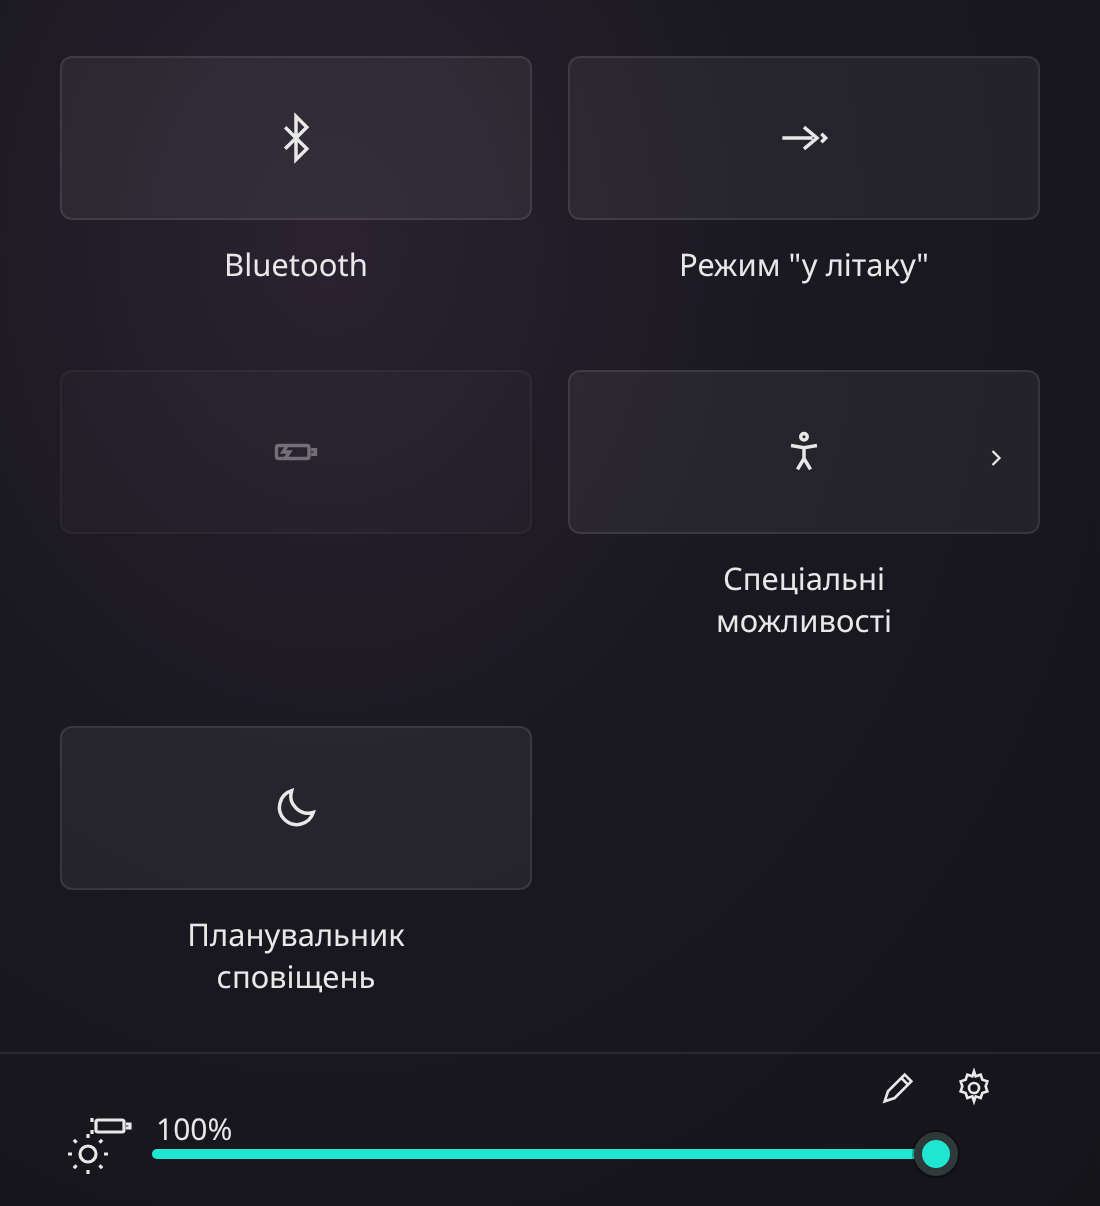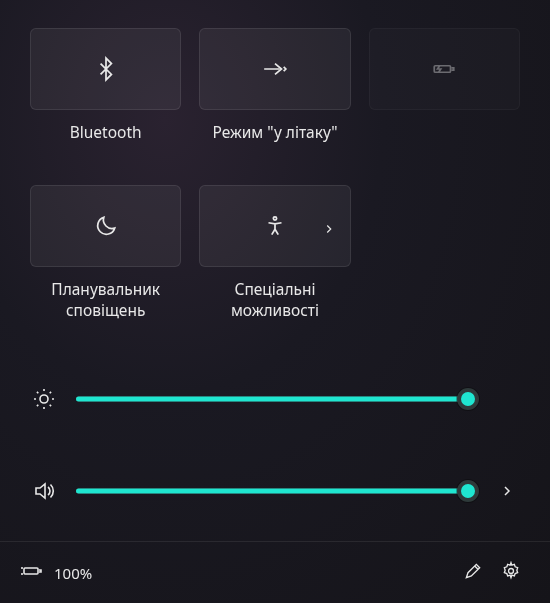--- a/index.html
+++ b/index.html
@@ -10,21 +10,21 @@
     background: radial-gradient(ellipse at 30% 20%, #2a2230 0%, #1a1922 40%, #151419 100%);
     color: #e8e8e8;
     overflow: hidden;
     position: relative;
   }
 
   .panel { padding: 28px 30px 0 30px; }
 
   .tiles {
     display: grid;
-    grid-template-columns: repeat(3, 1fr);
+    grid-template-columns: repeat(2, 1fr);
     gap: 18px;
     row-gap: 42px;
   }
 
   .tile-wrap {
     display: flex;
     flex-direction: column;
     align-items: center;
   }
 
@@ -111,24 +111,24 @@
   }
 
   .expand {
     width: 26px; display:flex; align-items:center; justify-content:center;
     color:#e8e8e8; cursor:pointer;
   }
   .expand svg { width:16px; height:16px; stroke:currentColor; fill:none; stroke-width:2.2; }
 
   .footer {
     position:absolute; left:0; right:0; bottom:0;
-    height: 62px;
+    height: 77px;
     border-top: 1px solid rgba(255,255,255,0.08);
-    display:flex; align-items:center;
-    padding: 0 20px;
+    display:flex; 
+    padding: 0 44px;
     color:#e8e8e8;
     font-size: 15px;
   }
   .footer .battery {
     display:flex; align-items:center; gap:10px;
     cursor:pointer;
   }
   .footer .battery svg { width:24px; height:24px; stroke:currentColor; fill:none; stroke-width:1.6; }
   .footer .spacer { flex:1; }
   .footer .ftr-btn {
@@ -173,42 +173,42 @@
               <path d="M4 9h13a1 1 0 0 1 1 1v4a1 1 0 0 1-1 1H4a1 1 0 0 1-1-1v-4a1 1 0 0 1 1-1zM19 11h2v2h-2M8 9l-2 3h3l-2 3"></path>
             </svg>
         </span>
       </div>
     </div>
 
     <div class="tile-wrap">
       <div class="tile">
         <span class="icon">
           <svg viewBox="0 0 24 24">
-              <path d="M20 14A8 8 0 0 1 10 4a8 8 0 1 0 10 10z"></path>
-            </svg>
-        </span>
-      </div>
-      <div class="tile-label">Планувальник сповіщень</div>
-    </div>
-
-    <div class="tile-wrap">
-      <div class="tile">
-        <span class="icon">
-          <svg viewBox="0 0 24 24">
               <circle cx="12" cy="5" r="1.5"></circle>
               <path d="M6 9l6 1 6-1M12 10v5M12 15l-3 5M12 15l3 5"></path>
             </svg>
         </span>
         <span class="chev">
           <svg viewBox="0 0 24 24">
               <path d="M9 6l6 6-6 6"></path>
             </svg>
         </span>
       </div>
       <div class="tile-label">Спеціальні можливості</div>
+    </div>
+
+    <div class="tile-wrap">
+      <div class="tile">
+        <span class="icon">
+          <svg viewBox="0 0 24 24">
+              <path d="M20 14A8 8 0 0 1 10 4a8 8 0 1 0 10 10z"></path>
+            </svg>
+        </span>
+      </div>
+      <div class="tile-label">Планувальник сповіщень</div>
     </div>
 
     <div></div>
   </div>
 
   <div class="sliders">
 
     <div class="slider-row">
       <span class="side-icon">
         <svg viewBox="0 0 24 24">

